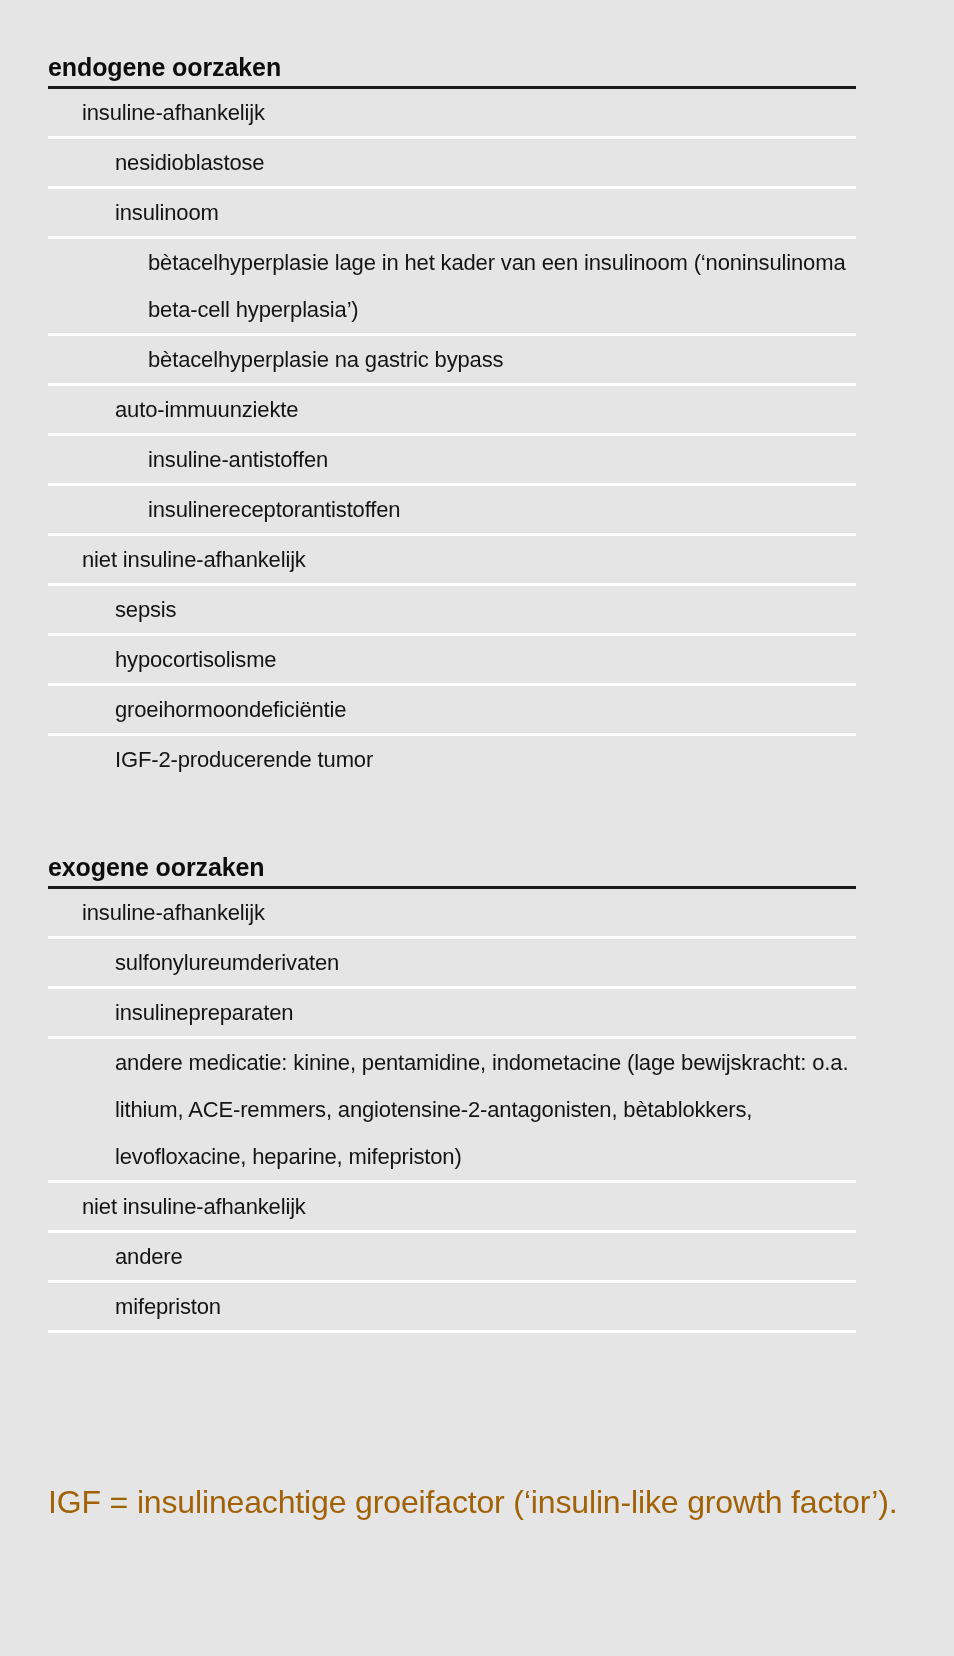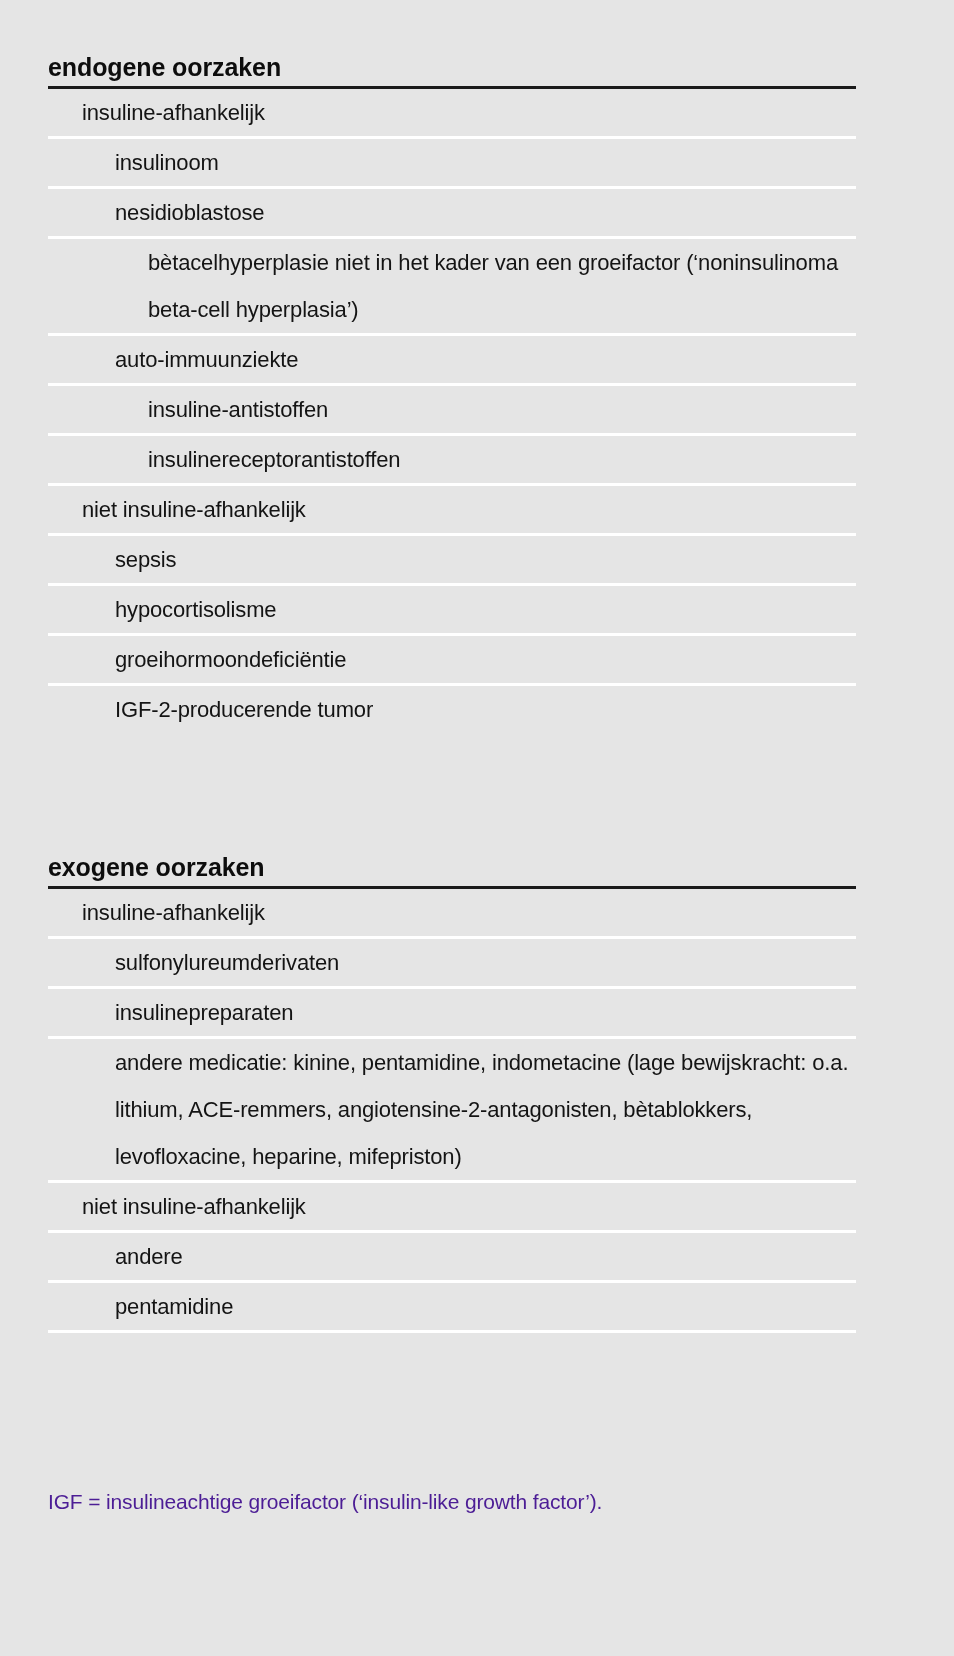--- a/index.html
+++ b/index.html
@@ -73,47 +73,50 @@
   .row .label {
     display: block;
   }
 
   
   .lvl1 { padding-left: 34px; }
   .lvl2 { padding-left: 67px; }
   .lvl3 { padding-left: 100px; }
 
   .footnote {
-    font-size: 21px;
+    font-size: 32px;
     line-height: 32px;
     letter-spacing: -0.15px;
-    color: #4c1d95;
+    color: #a16207;
     width: 880px;
   }
 </style>
 </head>
 <body>
 
 <div class="sheet">
 
   <div class="table-block" id="block-endogene">
     <div class="section-header">endogene oorzaken</div>
     <div class="header-rule"></div>
     <div class="rows" id="rows-endogene">
         <div class="row lvl1">
           <span class="label">insuline-afhankelijk</span>
         </div>
         <div class="row lvl2">
+          <span class="label">nesidioblastose</span>
+        </div>
+        <div class="row lvl2">
           <span class="label">insulinoom</span>
         </div>
-        <div class="row lvl2">
-          <span class="label">nesidioblastose</span>
+        <div class="row lvl3">
+          <span class="label">bètacelhyperplasie lage in het kader van een insulinoom (‘noninsulinoma beta-cell hyperplasia’)</span>
         </div>
         <div class="row lvl3">
-          <span class="label">bètacelhyperplasie niet in het kader van een groeifactor (‘noninsulinoma beta-cell hyperplasia’)</span>
+          <span class="label">bètacelhyperplasie na gastric bypass</span>
         </div>
         <div class="row lvl2">
           <span class="label">auto-immuunziekte</span>
         </div>
         <div class="row lvl3">
           <span class="label">insuline-antistoffen</span>
         </div>
         <div class="row lvl3">
           <span class="label">insulinereceptorantistoffen</span>
         </div>
@@ -151,21 +154,21 @@
         <div class="row lvl2">
           <span class="label">andere medicatie: kinine, pentamidine, indometacine (lage bewijskracht: o.a. lithium, ACE-remmers, angiotensine-2-antagonisten, bètablokkers, levofloxacine, heparine, mifepriston)</span>
         </div>
         <div class="row lvl1">
           <span class="label">niet insuline-afhankelijk</span>
         </div>
         <div class="row lvl2">
           <span class="label">andere</span>
         </div>
         <div class="row lvl2">
-          <span class="label">pentamidine</span>
+          <span class="label">mifepriston</span>
         </div>
       </div>
   </div>
 
   <div class="table-block" id="footnote-area">
     <div class="footnote">IGF = insulineachtige groeifactor (‘insulin-like growth factor’).</div>
   </div>
 
 </div>
 

